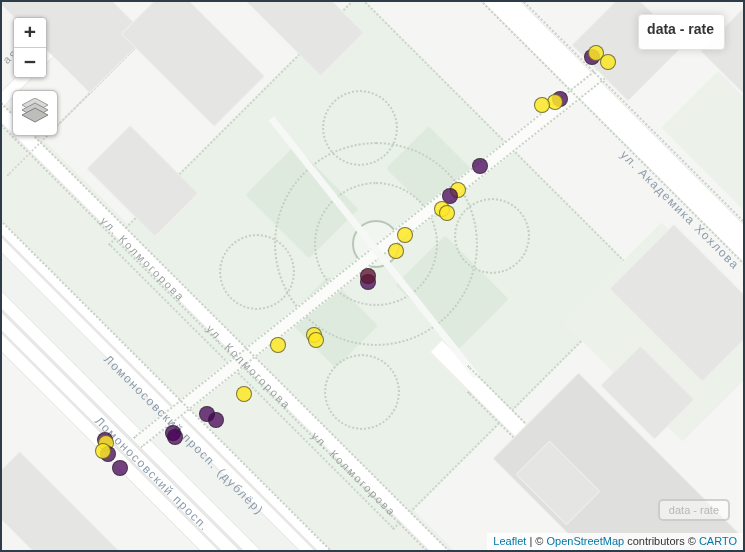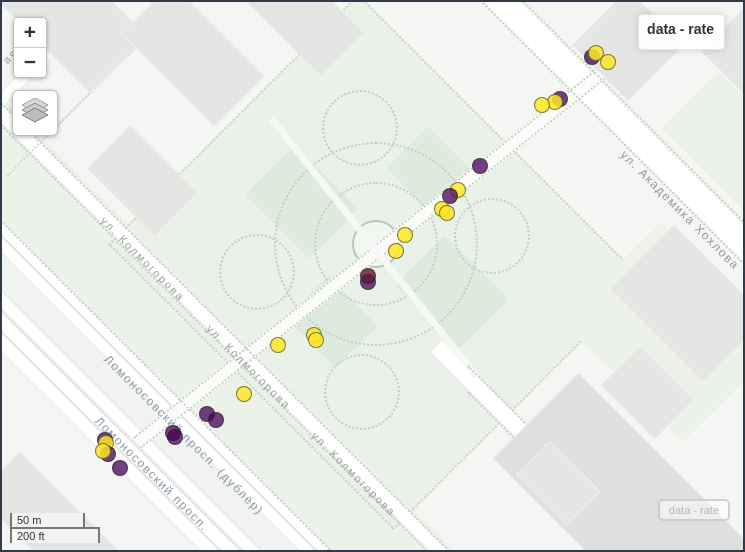--- a/index.html
+++ b/index.html
@@ -173,19 +173,16 @@
       </svg>
     </span>
   </div>
 
   <div class="legend">
     <div class="legend-title">data - rate</div>
   </div>
 
   <div class="collapsed-legend">data - rate</div>
 
-  <div class="scale">
-    <div class="scale-line metric">50 m</div>
-    <div class="scale-line imperial">200 ft</div>
-  </div>
 
+  <div class="attribution" id="attribution"><a>Leaflet</a><span> | © </span><a>OpenStreetMap</a><span> contributors © </span><a>CARTO</a></div>
 
 </div>
 
 </body></html>

